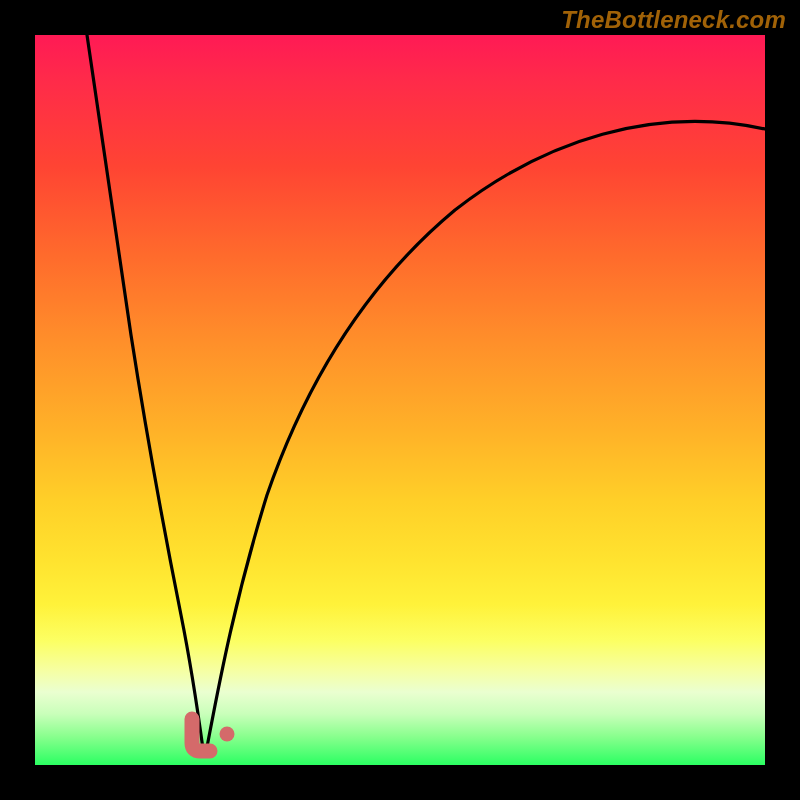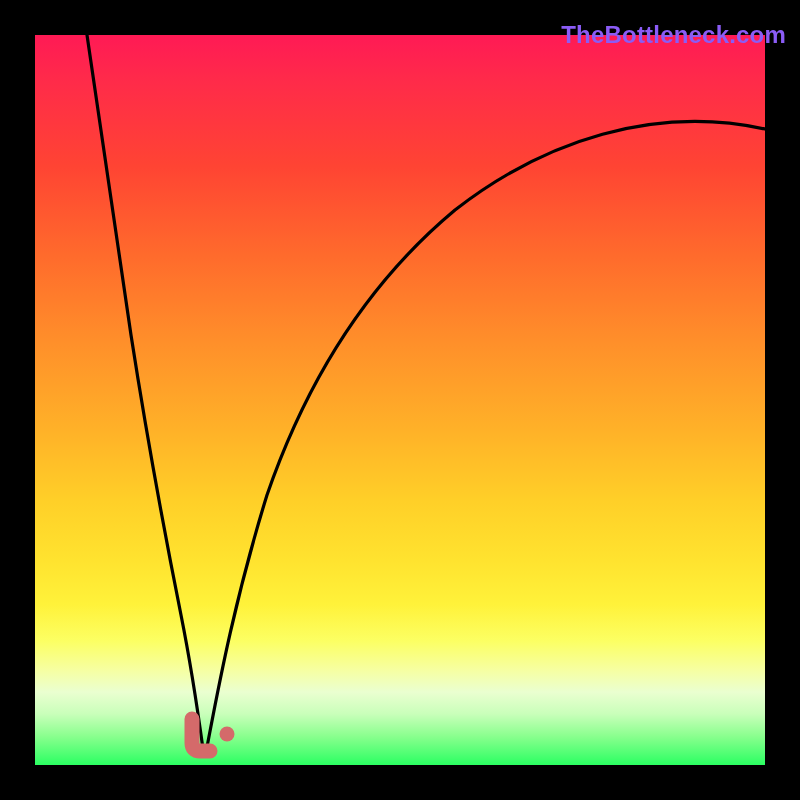--- a/index.html
+++ b/index.html
@@ -46,28 +46,29 @@
   }
   svg.curves {
     position: absolute;
     left: 0;
     top: 0;
     width: 730px;
     height: 730px;
   }
   .watermark {
     position: absolute;
-    top: 21px;
+    top: 6px;
     right: 14px;
     font-family: Arial, Helvetica, sans-serif;
     font-size: 24px;
     font-weight: 600;
-    color: #8b5cf6;
+    color: #a16207;
     letter-spacing: 0.2px;
     user-select: none;
+    font-style: italic;
   }
 </style>
 </head>
 <body>
 
 <div class="frame">
   <div class="plot">
     <svg class="curves" viewBox="0 0 730 730">
 
       <path d="M 52 0

